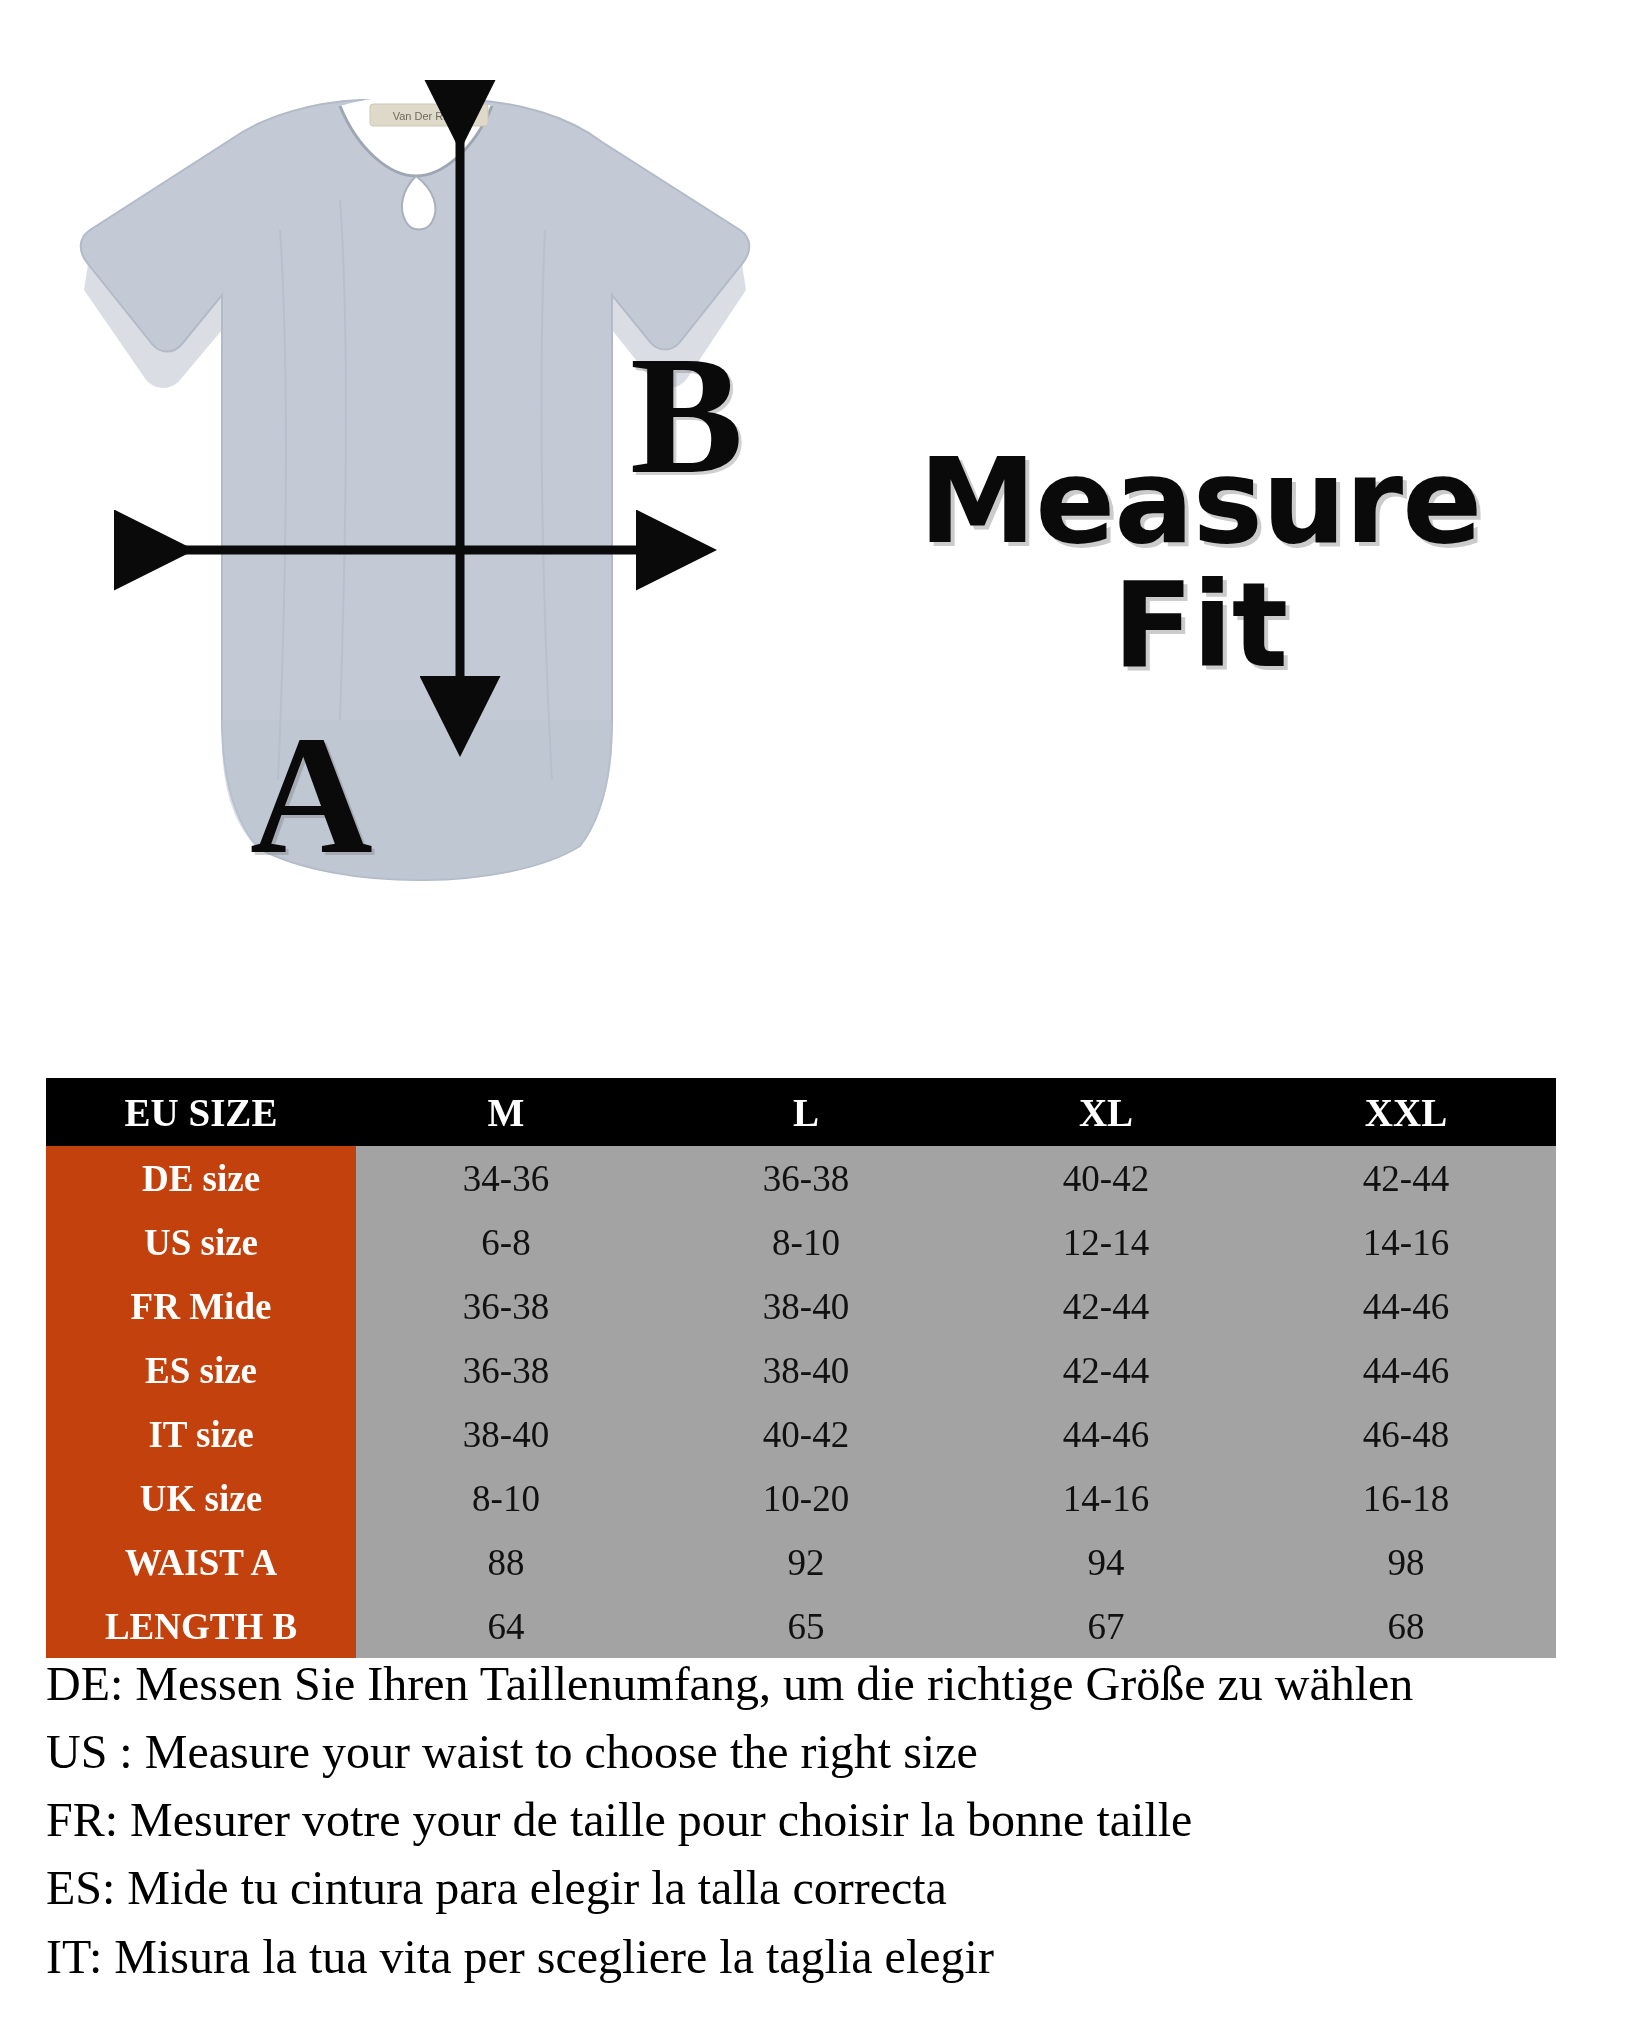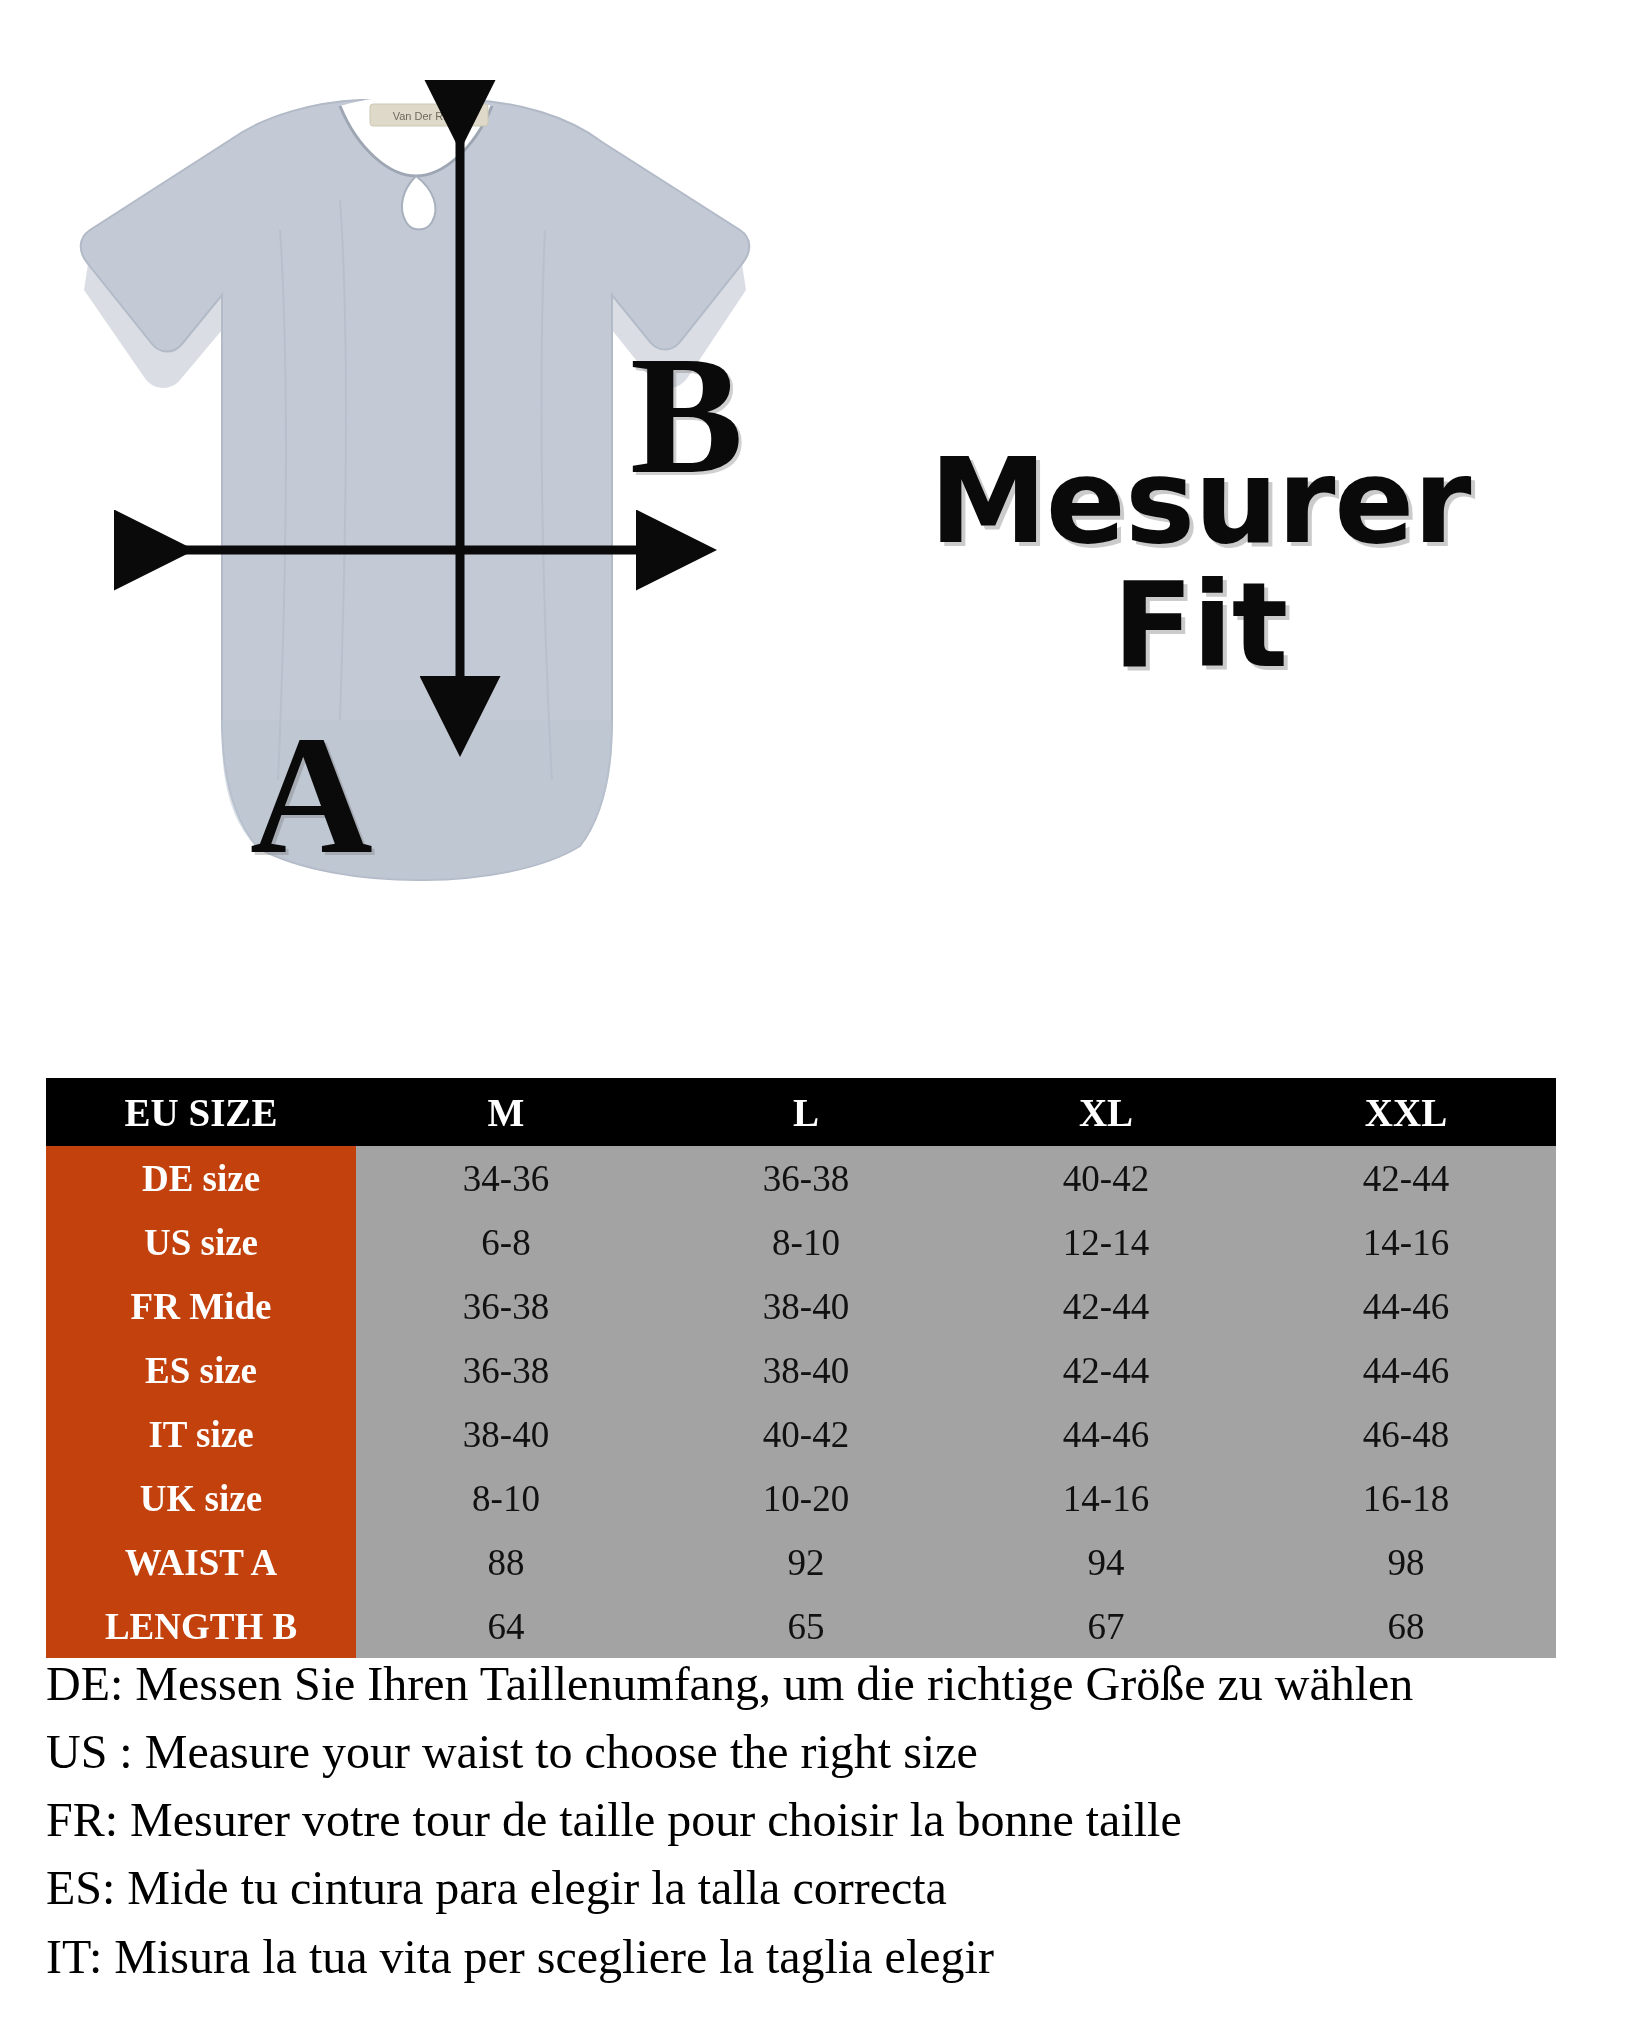--- a/index.html
+++ b/index.html
@@ -181,21 +181,21 @@
     </defs>
 
     <line x1="110" y1="470" x2="632" y2="470" stroke="#0a0a0a" stroke-width="9" marker-start="url(#arrowhead)" marker-end="url(#arrowhead)"></line>
 
     <line x1="420" y1="26" x2="420" y2="632" stroke="#0a0a0a" stroke-width="9" marker-start="url(#arrowhead)" marker-end="url(#arrowhead)"></line>
   </svg>
 
   <div class="measure-letter" id="letter-a">A</div>
   <div class="measure-letter" id="letter-b">B</div>
 
-  <div id="fit-label">Mesurer Fit</div>
+  <div id="fit-label">Measure Fit</div>
 </div>
 
 <div id="size-table-wrap">
   <table>
     <colgroup>
       <col class="label-col">
       <col class="size-col">
       <col class="size-col">
       <col class="size-col">
       <col class="size-col">
@@ -266,16 +266,16 @@
         <td>67</td>
         <td>68</td>
       </tr>
     </tbody>
   </table>
 </div>
 
 <div id="notes">
   <div class="note-line">DE: Messen Sie Ihren Taillenumfang, um die richtige Größe zu wählen</div>
   <div class="note-line">US : Measure your waist to choose the right size</div>
-  <div class="note-line">FR: Mesurer votre tour de taille pour choisir la bonne taille</div>
+  <div class="note-line">FR: Mesurer votre your de taille pour choisir la bonne taille</div>
   <div class="note-line">ES: Mide tu cintura para elegir la talla correcta</div>
   <div class="note-line">IT: Misura la tua vita per scegliere la taglia elegir</div>
 </div>
 
 </body></html>

